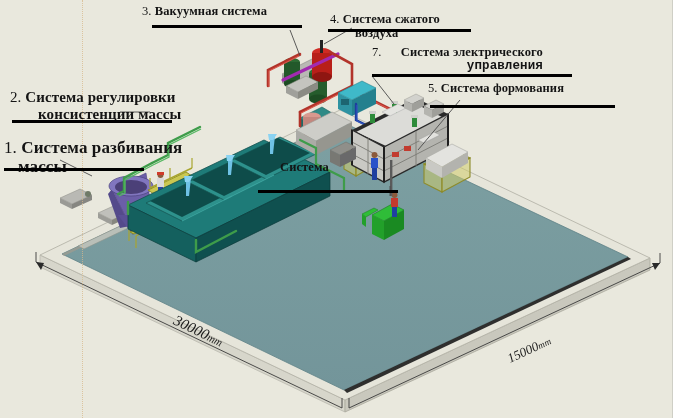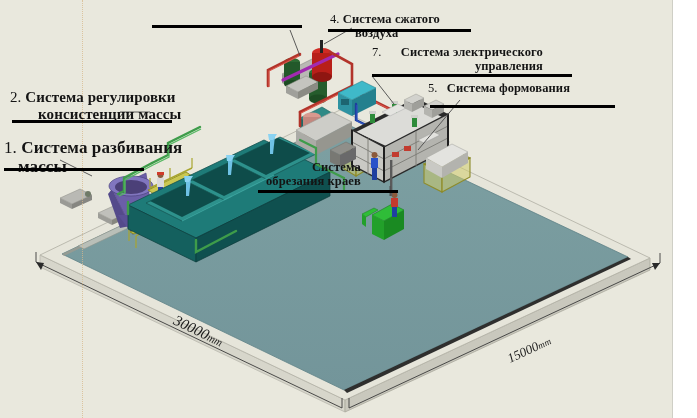--- a/index.html
+++ b/index.html
@@ -412,45 +412,48 @@
   </div>
   <div class="bar" style="left:4px;top:168px;width:140px;"></div>
 
   <div class="label" id="lbl2" style="left:10px;top:89px;font-size:15px;">
     <span class="num">2.</span>
     <span>Система регулировки</span>
     <span class="l2" style="margin-left:28px;">консистенции массы</span>
   </div>
   <div class="bar" style="left:12px;top:120px;width:160px;"></div>
 
+  <div class="label" id="lbl3" style="left:142px;top:4px;font-size:12.5px;">
+    <span class="num">3.</span>
+    <span>Вакуумная система</span>
+  </div>
   <div class="bar" style="left:152px;top:25px;width:150px;"></div>
 
   <div class="label" id="lbl4" style="left:330px;top:12px;font-size:12.5px;">
     <span class="num">4.</span>
     <span>Система сжатого</span>
     <span class="l2" style="margin-left:25px;">воздуха</span>
   </div>
   <div class="bar" style="left:328px;top:29px;width:143px;"></div>
 
   <div class="label" id="lbl7" style="left:372px;top:45px;font-size:12.5px;text-align:right;">
     <span class="num">7.</span>
     <span style="margin-left:16px;">Система электрического</span>
-    <span class="l2" style="margin-left:28px;">управления</span>
+    <span class="l2" style="margin-left:28px;font-family:Liberation Mono, monospace;">управления</span>
   </div>
   <div class="bar" style="left:372px;top:74px;width:200px;"></div>
 
   <div class="label" id="lbl5" style="left:428px;top:81px;font-size:12.5px;">
     <span class="num">5.</span>
-    <span style="margin-left:6px;">Система формования</span>
+    <span style="margin-left:0;">Система формования</span>
   </div>
   <div class="bar" style="left:430px;top:105px;width:185px;"></div>
 
   <div class="label" id="lbl6" style="left:280px;top:160px;font-size:12.5px;text-align:right;">
     <span>Система</span>
-    <span class="l2" style="margin-left:-14px;">обрезания краев</span>
   </div>
   <div class="bar" style="left:258px;top:190px;width:140px;"></div>
 
   <div class="dim" style="left:178px;top:312px;font-size:15px;transform:rotate(25.5deg);transform-origin:0 0;">
     <span>30000</span><span class="mm">mm</span>
   </div>
 
   <div class="dim" style="left:505px;top:352px;font-size:13px;transform:rotate(-25deg);transform-origin:0 0;">
     <span>15000</span><span class="mm">mm</span>
   </div>

